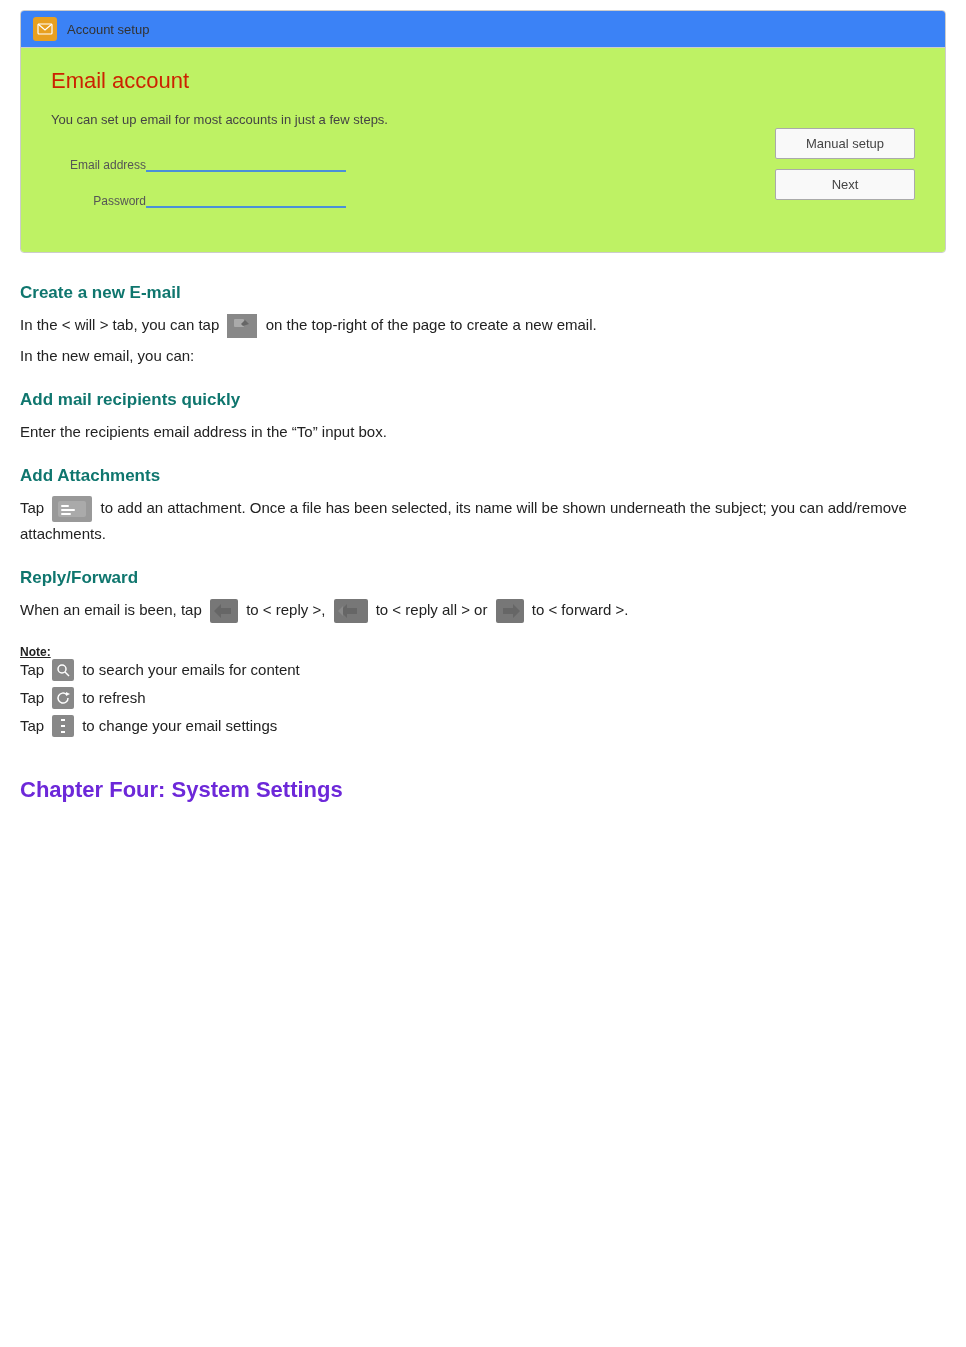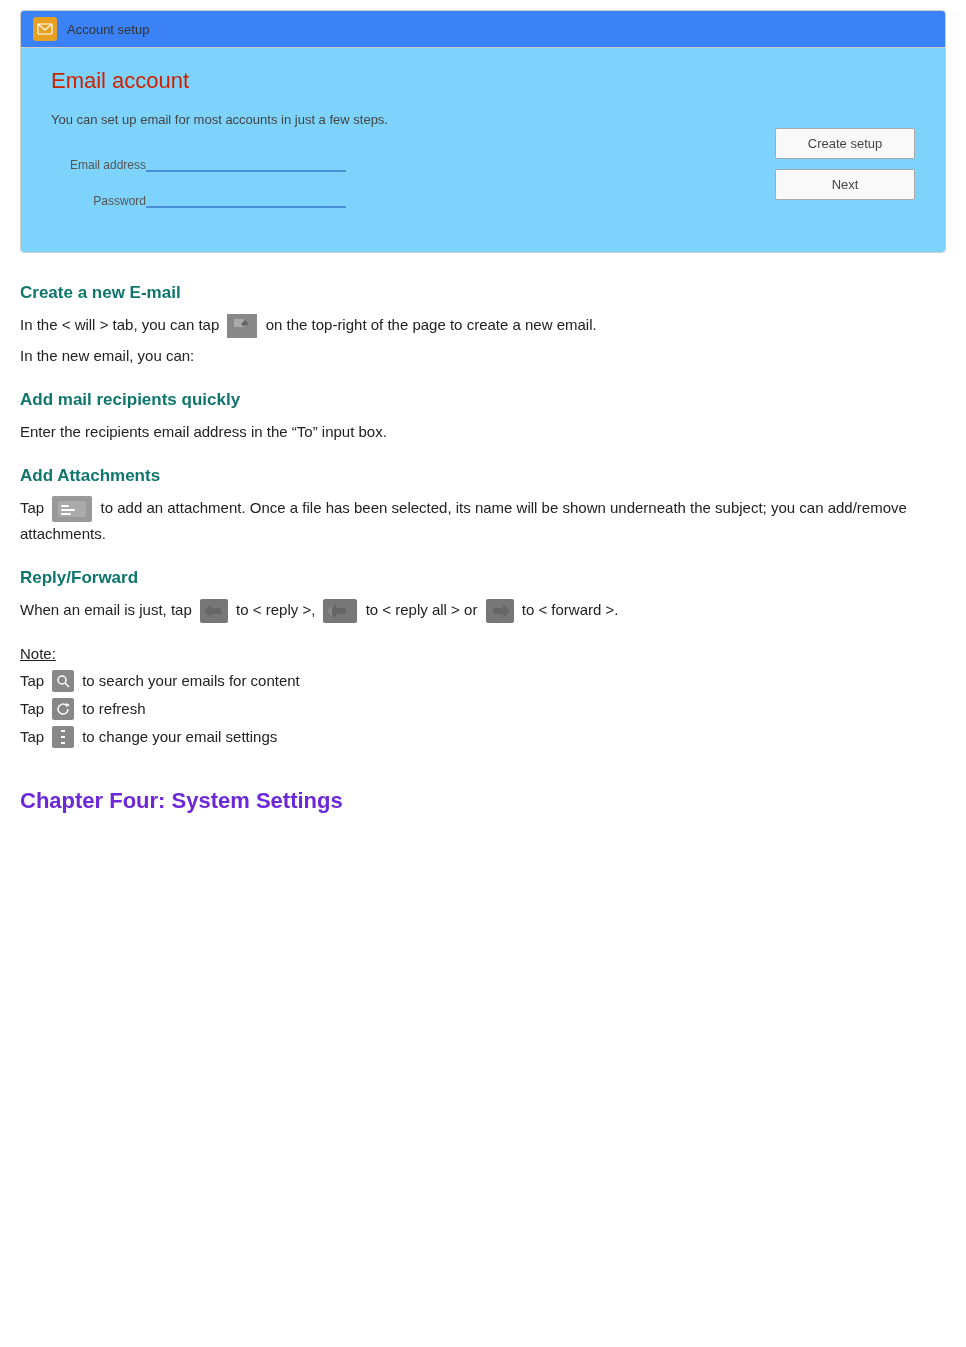--- a/index.html
+++ b/index.html
@@ -36,21 +36,21 @@
       display: inline-flex;
       align-items: center;
       justify-content: center;
     }
     .account-setup-icon svg { width: 16px; height: 16px; }
     .account-setup-title {
       font-size: 13px;
       color: #333;
     }
     .account-setup-body {
-      background: #7dd3fc;
+      background: #bef264;
       padding: 20px 30px 30px 30px;
       display: flex;
       gap: 20px;
     }
     .account-setup-left {
       flex: 1;
     }
     .email-account-title {
       font-size: 22px;
       color: #cc2200;
@@ -171,24 +171,23 @@
     .small-icon {
       width: 22px;
       height: 22px;
       background: #888;
       display: inline-flex;
       align-items: center;
       justify-content: center;
       border-radius: 2px;
     }
     .note-label {
-      font-size: 15px;
-      font-weight: normal;
+      font-size: 12px;
+      font-weight: bold;
       text-decoration: underline;
-      margin-bottom: 8px;
     }
     .note-row {
       font-size: 15px;
       margin-bottom: 6px;
       display: flex;
       align-items: center;
       gap: 4px;
     }
 
     .chapter-heading {
@@ -222,21 +221,21 @@
       <div class="form-row">
         <span class="form-label">Email address</span>
         <input class="form-input" type="text" value="" style="">
       </div>
       <div class="form-row">
         <span class="form-label">Password</span>
         <input class="form-input" type="password" value="" style="">
       </div>
     </div>
     <div class="account-setup-right">
-      <button class="setup-button">Create setup</button>
+      <button class="setup-button">Manual setup</button>
       <button class="setup-button">Next</button>
     </div>
   </div>
 </div>
 
 <div class="section">
   <div class="section-heading">Create a new E-mail</div>
   <div class="section-text">
     <span>In the &lt; </span><span>will</span><span> &gt; tab, you can tap</span>
     <span class="inline-icon compose-icon">
@@ -267,21 +266,21 @@
         <rect x="4" y="13" width="10" height="2" rx="1" fill="#fff"></rect>
       </svg>
     </span>
     <span>to add an attachment. Once a file has been selected, its name will be shown underneath the subject; you can add/remove attachments.</span>
   </div>
 </div>
 
 <div class="section">
   <div class="section-heading">Reply/Forward</div>
   <div class="section-text">
-    <span>When an email is just, tap</span>
+    <span>When an email is been, tap</span>
     <span class="inline-icon reply-icon">
       <svg width="22" height="18" viewBox="0 0 22 18" fill="none">
         <polygon points="8,2 1,9 8,16 8,12 18,12 18,6 8,6" fill="#666"></polygon>
       </svg>
     </span>
     <span> to &lt; reply &gt;,</span>
     <span class="inline-icon reply-all-icon">
       <svg width="28" height="18" viewBox="0 0 28 18" fill="none">
         <polygon points="10,2 3,9 10,16 10,12 20,12 20,6 10,6" fill="#666"></polygon>
         <polygon points="6,4 1,9 6,14" fill="#888"></polygon>

